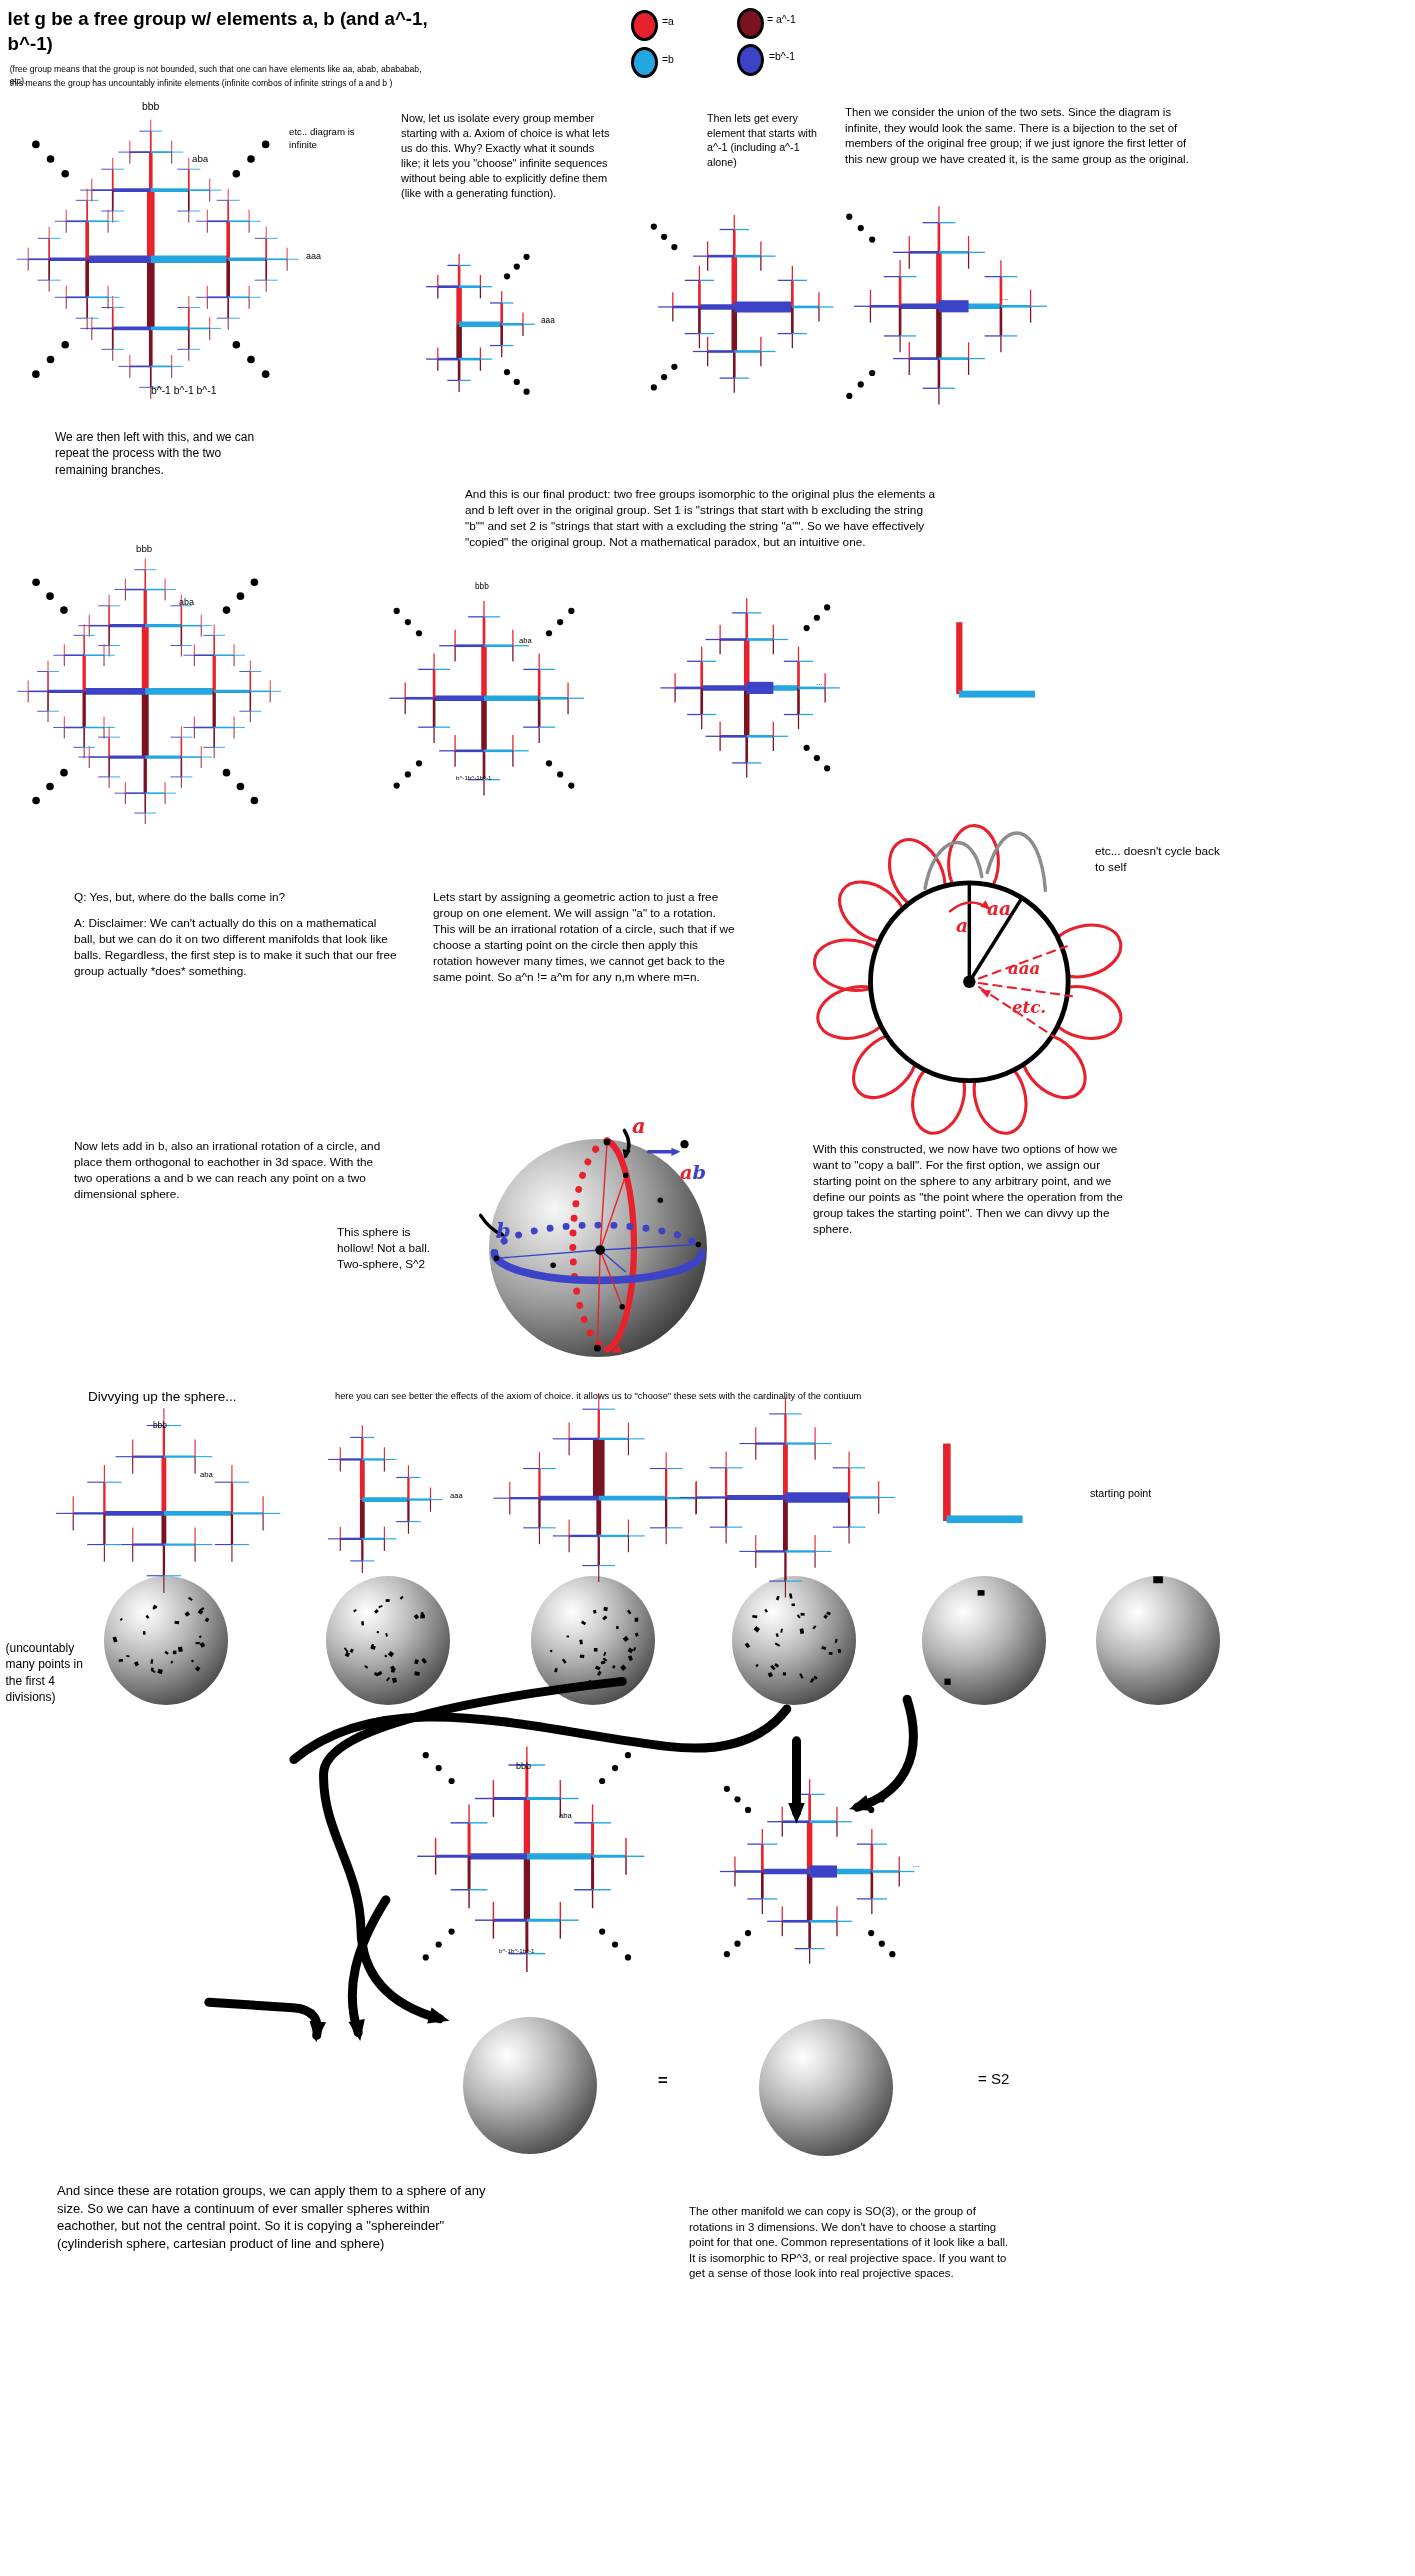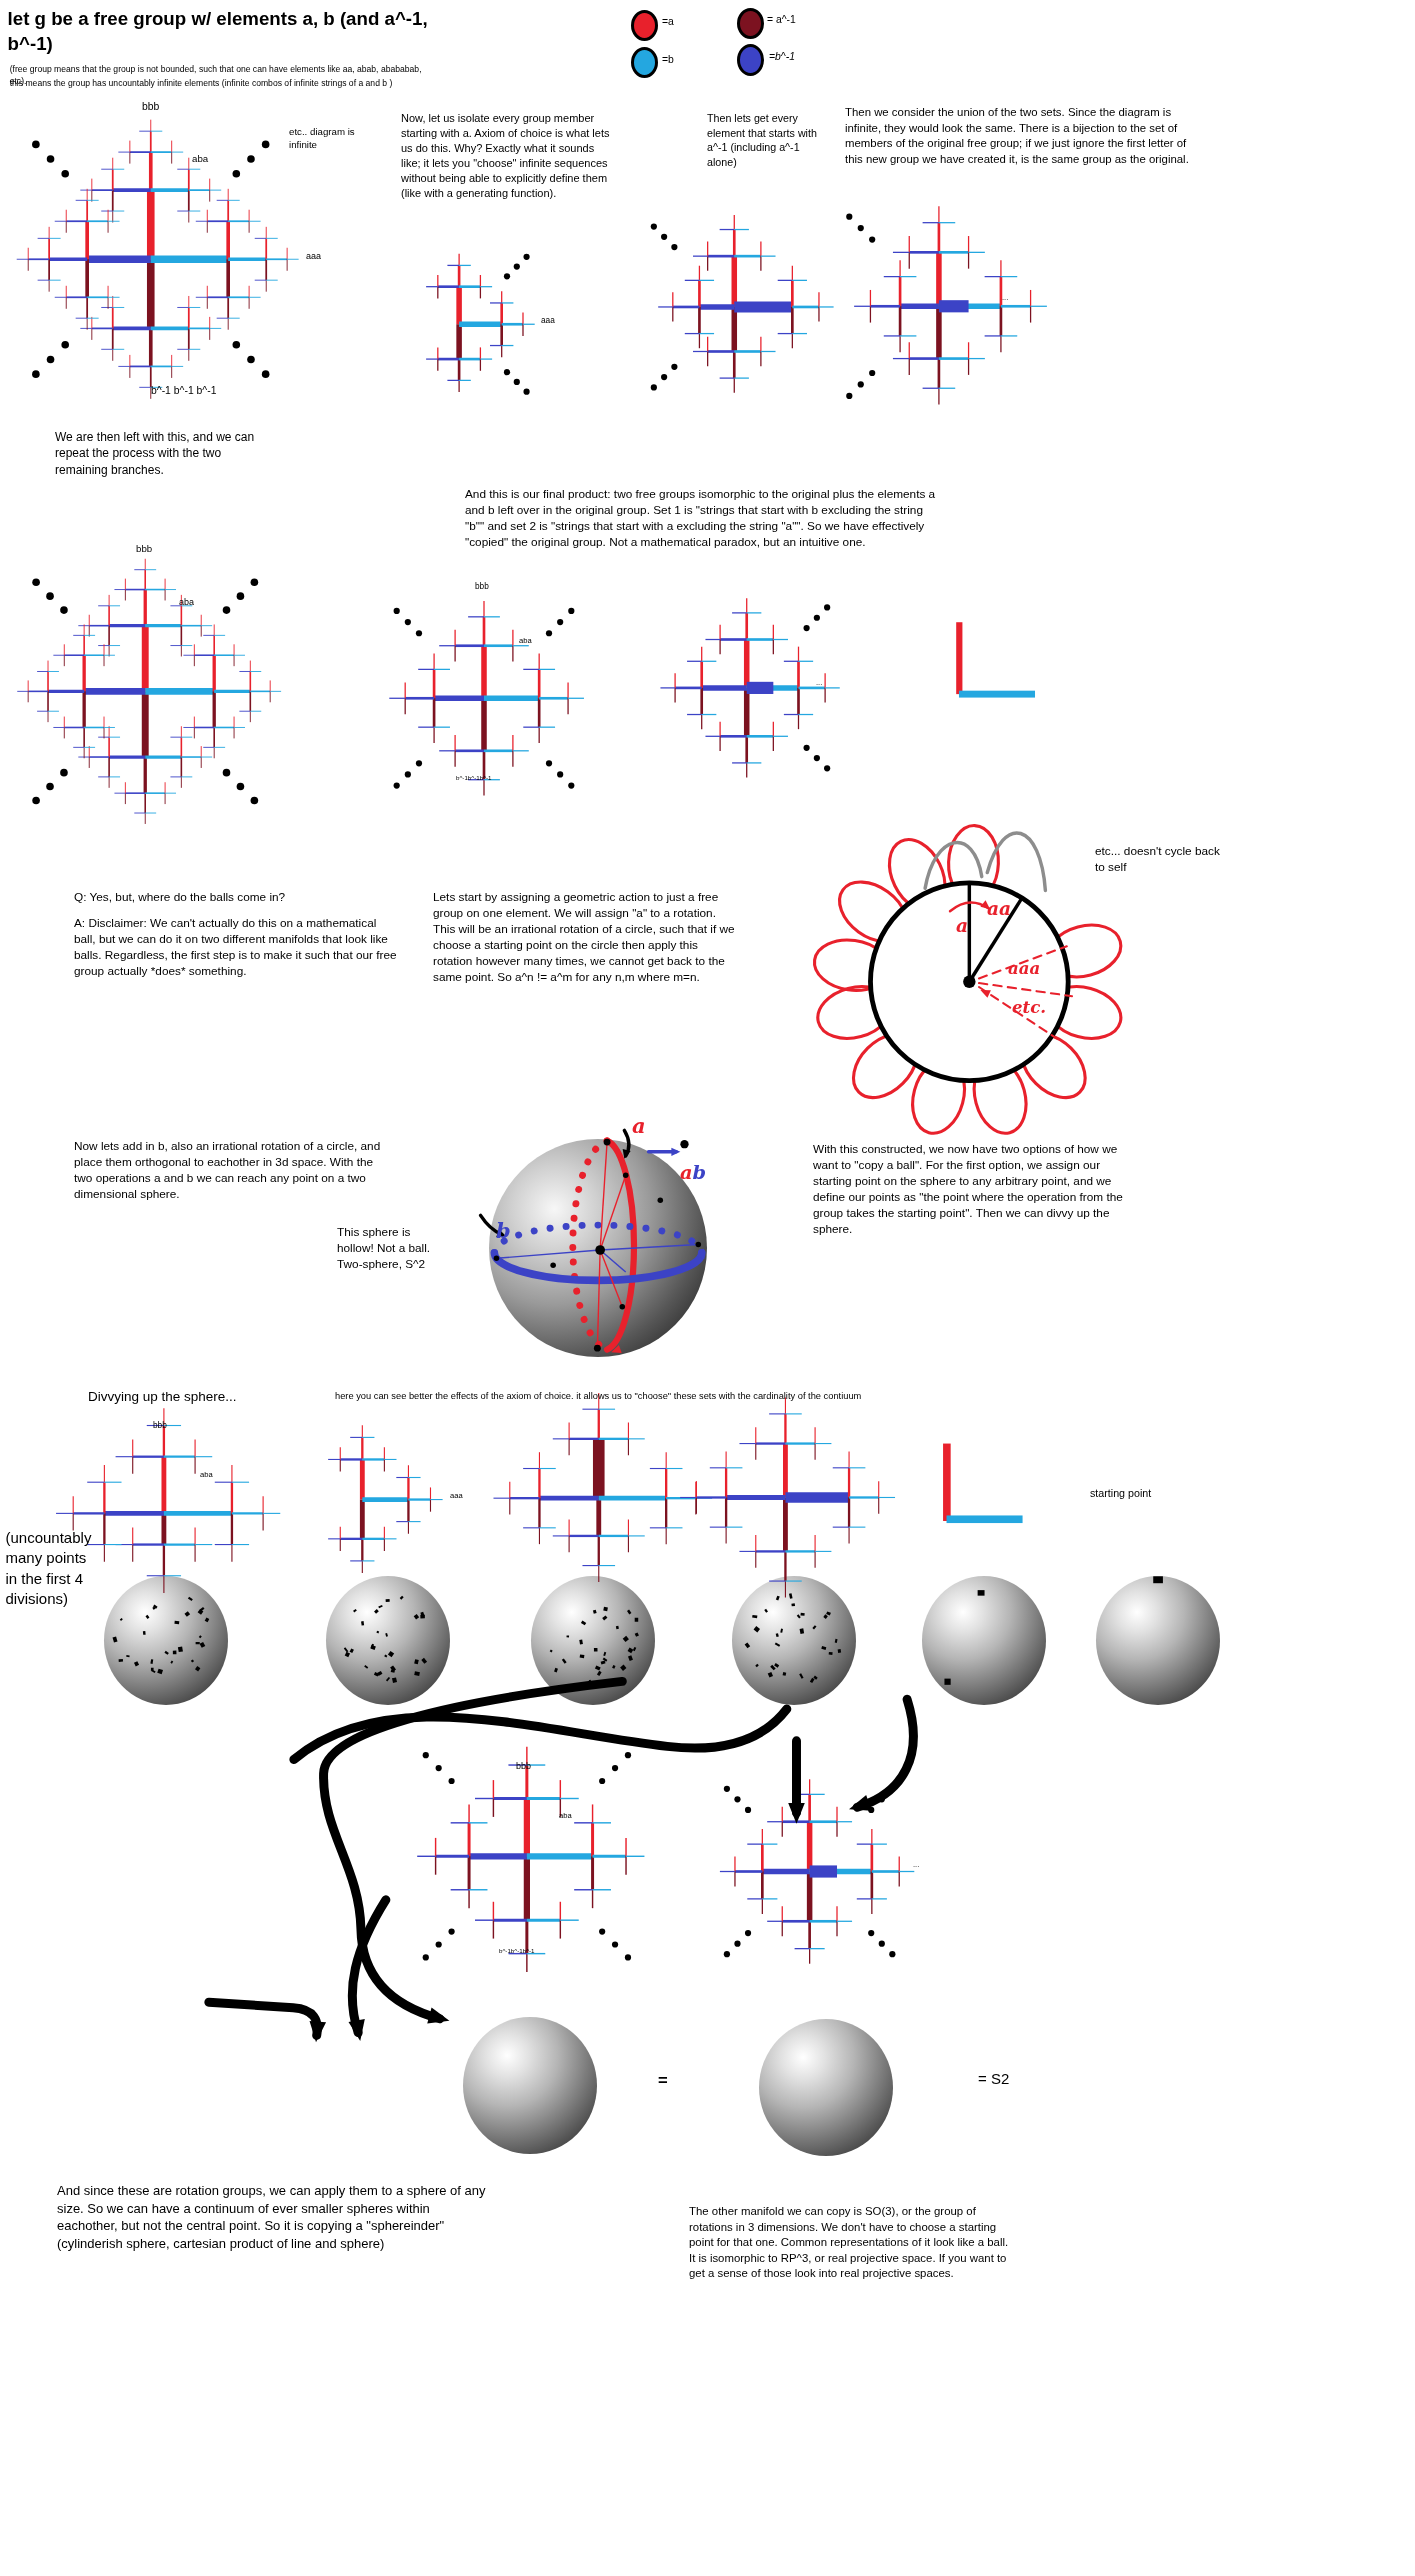--- a/index.html
+++ b/index.html
@@ -1173,37 +1173,37 @@
   <div class="txt" style="left:9.7px;top:64px;width:415px;font-size:8.6px;">(free group means that the group is not bounded, such that one can have elements like aa, abab, abababab, etc).</div>
   <div class="txt" style="left:9.7px;top:78px;width:415px;font-size:8.6px;">this means the group has uncountably infinite elements (infinite combos of infinite strings of a and b )</div>
 
   <div class="legend-dot" style="left:631px;top:9.7px;width:21px;height:25px;background:#e8212c;"></div>
   <div class="txt" style="left:662px;top:15px;font-size:10.4px;">=a</div>
   <div class="legend-dot" style="left:737px;top:8.3px;width:21px;height:25px;background:#7c1220;"></div>
   <div class="txt" style="left:767px;top:13px;font-size:10.4px;">= a^-1</div>
   <div class="legend-dot" style="left:631px;top:47px;width:21px;height:25px;background:#24a7e0;"></div>
   <div class="txt" style="left:662px;top:53px;font-size:10.4px;">=b</div>
   <div class="legend-dot" style="left:737px;top:44px;width:21px;height:26px;background:#3c43c6;"></div>
-  <div class="txt" style="left:769px;top:50px;font-size:10.4px;font-style:italic;">=b^-1</div>
+  <div class="txt" style="left:769px;top:50px;font-size:10.4px;">=b^-1</div>
 
   <div class="txt" style="left:401px;top:111px;width:212px;font-size:11px;">Now, let us isolate every group member starting with a. Axiom of choice is what lets us do this. Why? Exactly what it sounds like; it lets you "choose" infinite sequences without being able to explicitly define them (like with a generating function).</div>
   <div class="txt" style="left:707px;top:111px;width:119px;font-size:10.7px;">Then lets get every element that starts with a^-1 (including a^-1 alone)</div>
   <div class="txt" style="left:845px;top:105px;width:360px;font-size:11.4px;">Then we consider the union of the two sets. Since the diagram is infinite, they would look the same. There is a bijection to the set of members of the original free group; if we just ignore the first letter of this new group we have created it, is the same group as the original.</div>
   <div class="txt" style="left:55px;top:429px;width:218px;font-size:12px;">We are then left with this, and we can repeat the process with the two remaining branches.</div>
   <div class="txt" style="left:465px;top:486px;width:480px;font-size:11.8px;">And this is our final product: two free groups isomorphic to the original plus the elements a and b left over in the original group. Set 1 is "strings that start with b excluding the string "b"" and set 2 is "strings that start with a excluding the string "a"". So we have effectively "copied" the original group. Not a mathematical paradox, but an intuitive one.</div>
   <div class="txt" style="left:74px;top:889px;width:346px;font-size:11.8px;">Q: Yes, but, where do the balls come in?</div>
   <div class="txt" style="left:74px;top:915px;width:325px;font-size:11.8px;">A: Disclaimer: We can't actually do this on a mathematical ball, but we can do it on two different manifolds that look like balls. Regardless, the first step is to make it such that our free group actually *does* something.</div>
   <div class="txt" style="left:433px;top:889px;width:304px;font-size:11.8px;">Lets start by assigning a geometric action to just a free group on one element. We will assign "a" to a rotation. This will be an irrational rotation of a circle, such that if we choose a starting point on the circle then apply this rotation however many times, we cannot get back to the same point. So a^n != a^m for any n,m where m=n.</div>
   <div class="txt" style="left:1095px;top:843px;width:128px;font-size:11.8px;">etc... doesn't cycle back to self</div>
   <div class="txt" style="left:74px;top:1138px;width:318px;font-size:11.8px;">Now lets add in b, also an irrational rotation of a circle, and place them orthogonal to eachother in 3d space. With the two operations a and b we can reach any point on a two dimensional sphere.</div>
   <div class="txt" style="left:337px;top:1224px;width:109px;font-size:11.8px;">This sphere is hollow! Not a ball. Two-sphere, S^2</div>
   <div class="txt" style="left:813px;top:1141px;width:315px;font-size:11.8px;">With this constructed, we now have two options of how we want to "copy a ball". For the first option, we assign our starting point on the sphere to any arbitrary point, and we define our points as "the point where the operation from the group takes the starting point". Then we can divvy up the sphere.</div>
   <div class="txt" style="left:88px;top:1388px;font-size:13.5px;">Divvying up the sphere...</div>
   <div class="txt" style="left:335px;top:1390px;width:678px;font-size:9.3px;">here you can see better the effects of the axiom of choice. it allows us to "choose" these sets with the cardinality of the contiuum</div>
-  <div class="txt" style="left:5.5px;top:1528px;width:84px;font-size:15px;">(uncountably many points in the first 4 divisions)</div>
+  <div class="txt" style="left:5.5px;top:1640px;width:84px;font-size:12px;">(uncountably many points in the first 4 divisions)</div>
   <div class="txt" style="left:57px;top:2182px;width:429px;font-size:13px;">And since these are rotation groups, we can apply them to a sphere of any size. So we can have a continuum of ever smaller spheres within eachother, but not the central point. So it is copying a "sphereinder" (cylinderish sphere, cartesian product of line and sphere)</div>
   <div class="txt" style="left:689px;top:2204px;width:325px;font-size:11.4px;">The other manifold we can copy is SO(3), or the group of rotations in 3 dimensions. We don't have to choose a starting point for that one. Common representations of it look like a ball. It is isomorphic to RP^3, or real projective space. If you want to get a sense of those look into real projective spaces.</div>
 
   <div class="txt" style="left:142px;top:100px;font-size:10.4px;">bbb</div>
   <div class="txt" style="left:289px;top:125px;width:77px;font-size:9.7px;">etc.. diagram is infinite</div>
   <div class="txt" style="left:192px;top:152px;font-size:9.7px;">aba</div>
   <div class="txt" style="left:306px;top:250px;font-size:9px;">aaa</div>
   <div class="txt" style="left:115px;top:384px;font-size:10.4px;margin-left:36px;">b^-1 b^-1 b^-1</div>
   <div class="txt" style="left:541px;top:315px;font-size:8.3px;">aaa</div>
   <div class="txt" style="left:1002px;top:293px;font-size:7.6px;">...</div>

